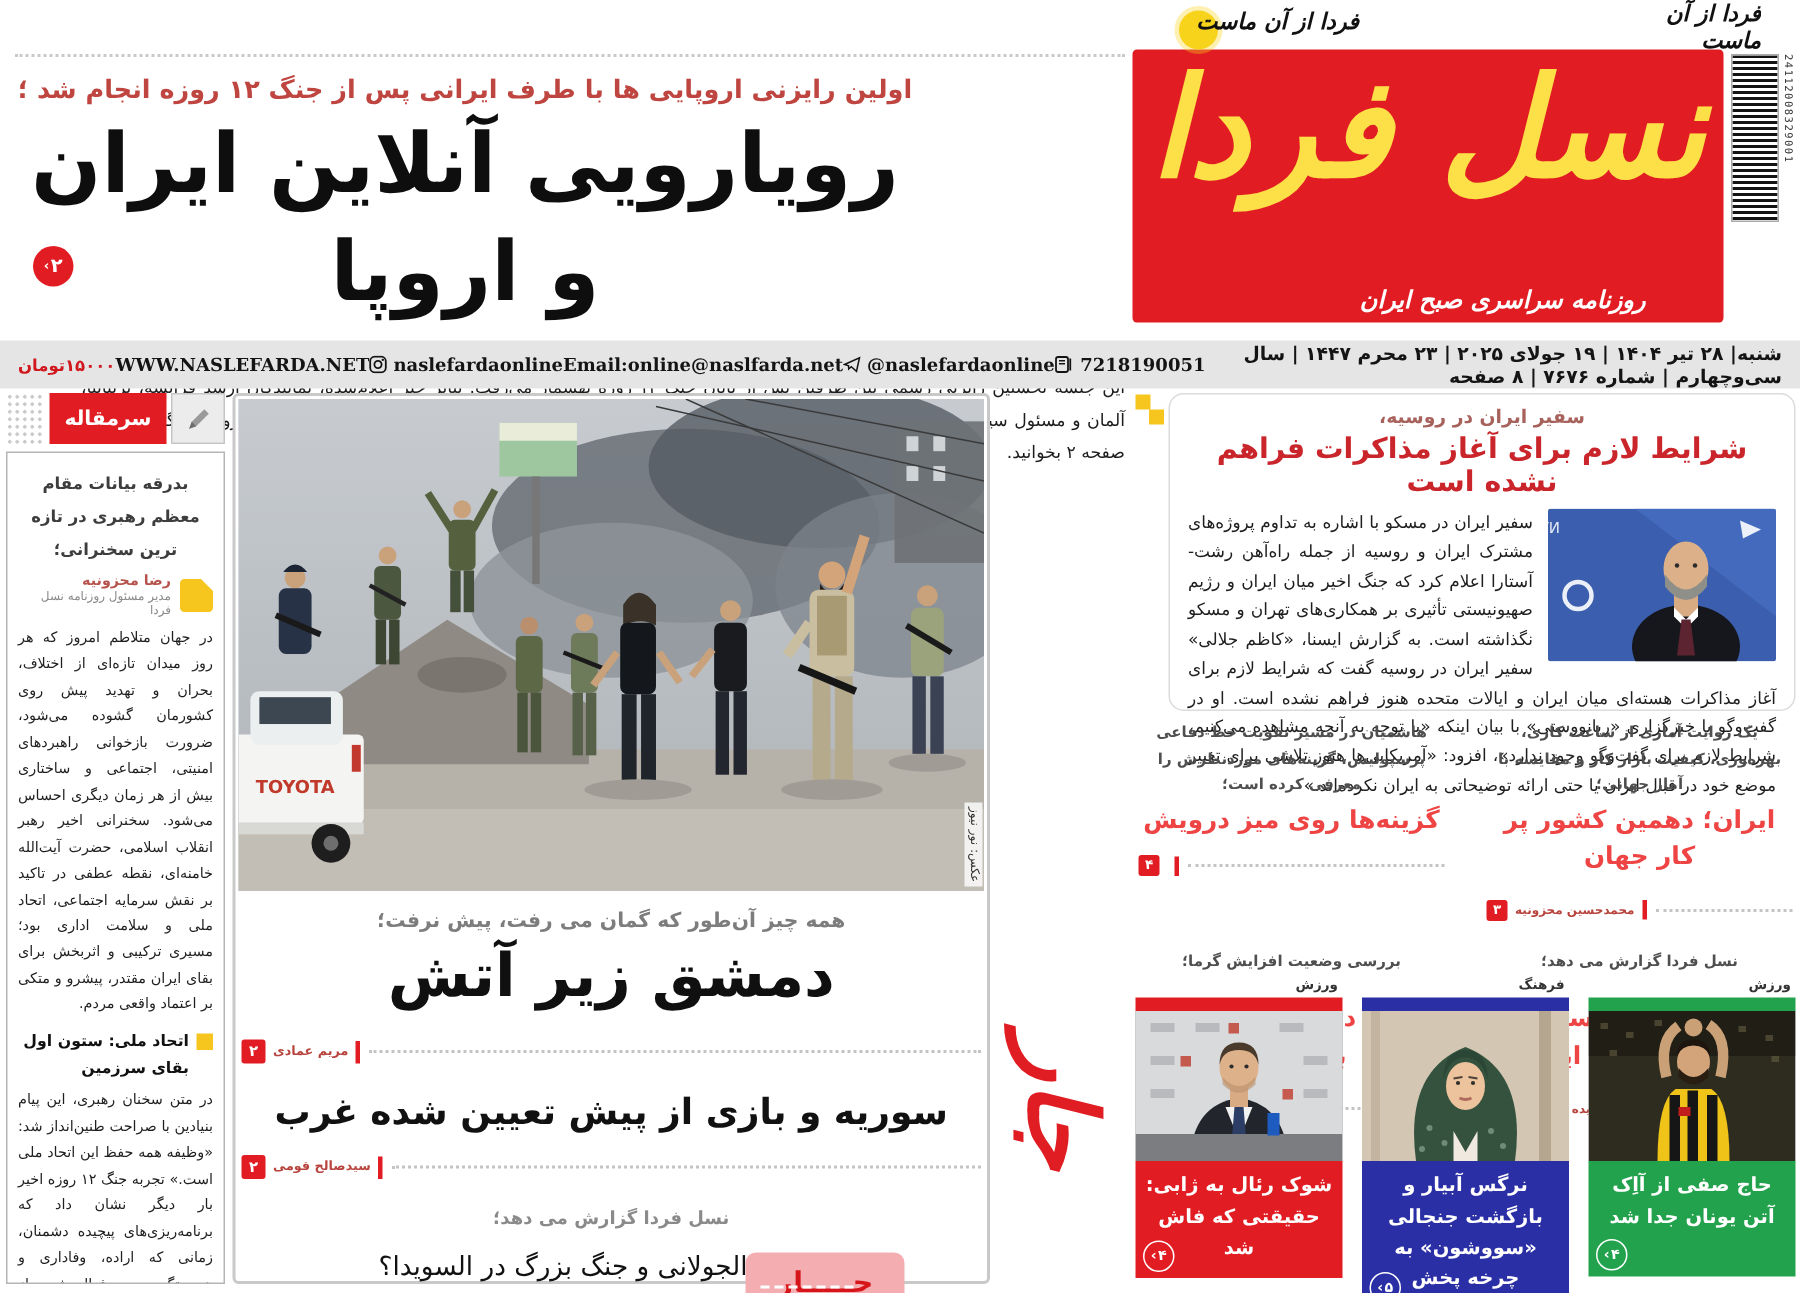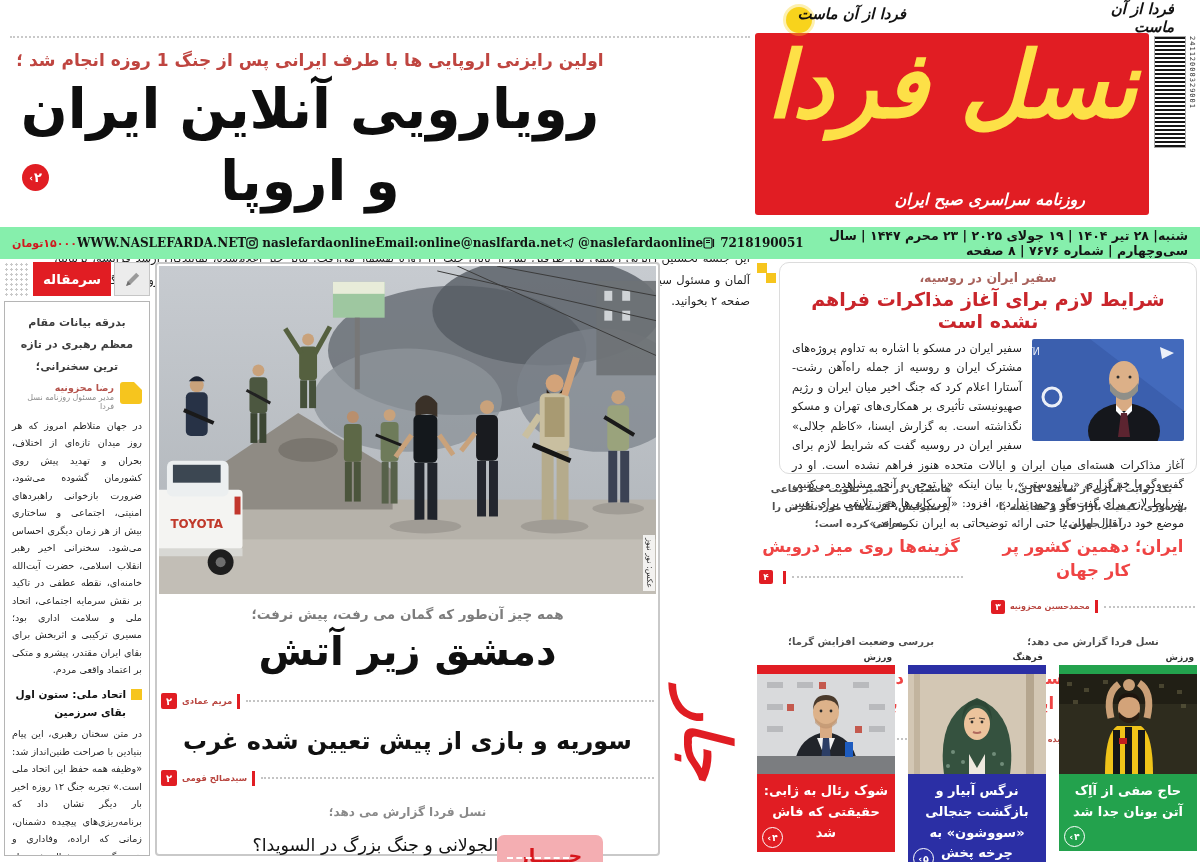--- a/index.html
+++ b/index.html
@@ -6,35 +6,35 @@
   body { background:#fff; font-family:"DejaVu Sans", sans-serif; }
   .page { position:relative; width:1200px; height:862px; background:#fff; overflow:hidden; direction:ltr; }
 
   
   .slogan { position:absolute; left:756px; top:1px; width:150px; height:40px; z-index:3; }
   .slogan .sun { position:absolute; left:30px; top:6px; width:26px; height:26px; border-radius:50%; background:#f8d31c; box-shadow:0 0 0 3px rgba(248,211,28,.35); }
   .slogan .txt { position:absolute; left:0; top:4px; width:150px; font-size:15px; font-weight:bold; font-style:italic; color:#111; direction:rtl; }
   .slogan2 { position:absolute; left:1086px; top:0; width:88px; height:34px; overflow:hidden; font-size:15px; font-weight:bold; font-style:italic; color:#111; direction:rtl; z-index:3; }
   .red-block { position:absolute; left:755px; top:33px; width:394px; height:182px; background:#e11d23; border-radius:3px; z-index:2; }
   .red-block .logo { position:absolute; top:-16px; left:0; width:100%; text-align:center; font-size:92px; line-height:1.5; font-weight:bold; font-style:italic; color:#fde047; direction:rtl; white-space:nowrap; }
-  .red-block .tagline { position:absolute; right:64px; bottom:6px; color:#fff; font-size:16px; font-weight:bold; font-style:italic; direction:rtl; }
+  .red-block .tagline { position:absolute; right:52px; bottom:6px; color:#fff; font-size:16px; font-weight:bold; font-style:italic; direction:rtl; }
   .barcode { position:absolute; left:1154px; top:36px; width:32px; height:112px; background:repeating-linear-gradient(180deg,#141414 0 2px,#fff 2px 4px); border:1px solid #aaa; }
   .barcode-num { position:absolute; left:1188px; top:36px; height:116px; writing-mode:vertical-rl; font-size:7px; letter-spacing:1px; color:#333; font-family:"DejaVu Sans Mono", monospace; }
 
   
   .lead { position:absolute; left:10px; top:36px; width:740px; border-top:2px dotted #c9c9c9; padding-top:12px; }
   .lead-inner { width:600px; text-align:center; direction:rtl; }
   .lead-kicker { color:#bf4540; font-size:17px; font-weight:bold; }
   .lead-headline { font-size:55px; font-weight:bold; color:#0e0e0e; margin-top:4px; line-height:1.3; letter-spacing:-1px; }
   .lead-body { margin-top:10px; width:740px; padding-left:44px; direction:rtl; text-align:justify; font-size:11.5px; line-height:1.85; color:#1c1c1c; }
   .lead-badge { position:absolute; left:12px; top:126px; width:27px; height:27px; border-radius:50%; background:#e11d23; color:#fff; display:flex; align-items:center; justify-content:center; gap:1px; direction:ltr; font-size:13px; font-weight:bold; }
   .lead-badge .chev { font-size:9px; }
 
   
-  .infobar { position:absolute; left:0; top:227px; width:1200px; height:32px; background:#86efac; display:flex; align-items:center; justify-content:space-between; padding:0 12px; font-family:"DejaVu Serif", serif; font-size:12px; font-weight:bold; color:#141414; }
+  .infobar { position:absolute; left:0; top:227px; width:1200px; height:32px; background:#e5e5e5; display:flex; align-items:center; justify-content:space-between; padding:0 12px; font-family:"DejaVu Serif", serif; font-size:12px; font-weight:bold; color:#141414; }
   .infobar .price { direction:rtl; color:#d0181e; font-size:11px; font-family:"DejaVu Sans", sans-serif; }
   .infobar .dates { direction:rtl; font-family:"DejaVu Sans", sans-serif; font-size:12.5px; }
   .ib-item { display:flex; align-items:center; gap:4px; }
   .ib-item svg { display:block; }
 
   
   .brow { direction:ltr; display:flex; align-items:center; margin:6px 2px 0 2px; }
   .brow .b-badge { width:16px; height:16px; background:#e11d23; color:#fff; font-size:10px; font-weight:bold; display:flex; align-items:center; justify-content:center; border-radius:2px; flex:none; }
   .brow .b-name { font-size:8.5px; color:#b8443e; margin:12px 5px; font-weight:bold; white-space:nowrap; }
   .brow .b-bar { width:3px; height:15px; background:#e11d23; flex:none; }
@@ -45,21 +45,21 @@
 
   
   .sidebar { position:absolute; left:4px; top:262px; width:146px; }
   .sb-head { display:flex; height:34px; align-items:stretch; gap:3px; }
   .sb-dots { flex:1; background-image:radial-gradient(#c9c9c9 1px, transparent 1.2px); background-size:5px 5px; }
   .sb-label { background:#e11d23; color:#fff; font-size:13.5px; font-weight:bold; display:flex; align-items:center; padding:0 10px; }
   .sb-pencil { width:36px; background:#ececec; border:1px solid #c6c6c6; display:flex; align-items:center; justify-content:center; }
   .sb-box { margin-top:5px; border:1.5px solid #b5b5b5; padding:10px 7px; height:555px; overflow:hidden; direction:rtl; background:#fff; }
   .sb-kicker { font-size:11px; color:#3d3d3d; text-align:center; line-height:2; font-weight:bold; }
   .sb-headline { font-size:14px; font-weight:bold; color:#0f0f0f; text-align:center; line-height:1.65; margin:7px 0 5px; }
-  .sb-author { display:flex; gap:6px; margin:4px 0 6px; }
+  .sb-author { display:flex; align-items:center; gap:6px; margin:4px 0 6px; }
   .sb-emblem { width:22px; height:22px; background:#f6c51e; border-radius:3px; flex:none; position:relative; }
   .sb-emblem::after { content:""; position:absolute; right:0; top:0; border-style:solid; border-width:0 8px 8px 0; border-color:transparent #fff transparent transparent; }
   .sb-authorname { font-size:9.5px; color:#b5534c; font-weight:bold; }
   .sb-authortitle { font-size:8px; color:#8a8a8a; }
   .sb-body { font-size:9.6px; line-height:1.82; text-align:justify; color:#1f1f1f; margin-top:4px; }
   .sb-subhead { display:flex; align-items:flex-start; gap:5px; margin-top:7px; font-size:10.5px; font-weight:bold; color:#111; line-height:1.7; }
   .sb-ysq { width:11px; height:11px; background:#f6c51e; flex:none; margin-top:3px; }
 
   
   .center-col { position:absolute; left:155px; top:262px; width:505px; height:594px; border:2px solid #c9c9c9; border-radius:4px; padding:2px; background:#fff; }
@@ -114,21 +114,21 @@
   <div class="slogan2">فردا از آن ماست</div>
   <div class="red-block">
     <div class="logo">نسل فردا</div>
     <div class="tagline">روزنامه سراسری صبح ایران</div>
   </div>
   <div class="barcode"></div>
   <div class="barcode-num">24112008329001</div>
 
   <div class="lead">
     <div class="lead-inner">
-      <div class="lead-kicker">اولین رایزنی اروپایی ها با  طرف ایرانی پس از جنگ 1 روزه انجام شد ؛</div>
+      <div class="lead-kicker">اولین رایزنی اروپایی ها با  طرف ایرانی پس از جنگ ۱۲ روزه انجام شد ؛</div>
       <div class="lead-headline">رویارویی آنلاین ایران و اروپا</div>
     </div>
     <div class="lead-body">وزارت خارجه فرانسه روز جمعه اعلام کرد که دیپلمات‌های ارشد اروپایی در روز پنجشنبه با «سید عباس عراقچی» همتای ایرانی خود مذاکره کردند. این جلسه نخستین رایزنی رسمی بین طرفین پس از پایان جنگ ۱۲ روزه بهشمار می‌رفت. بنابر خبر اعلام‌شده، نمایندگان ارشد فرانسه، بریتانیا، آلمان و مسئول سیاست خارجی اتحادیه اروپا در این نشست حضور داشتند و پیام خود را به طرف ایرانی منتقل کردند. مشروح این گزارش را در صفحه ۲ بخوانید.</div>
     <div class="lead-badge">
       <span class="chev">‹</span>
       <span>۲</span>
     </div>
   </div>
 
   <div class="infobar">

